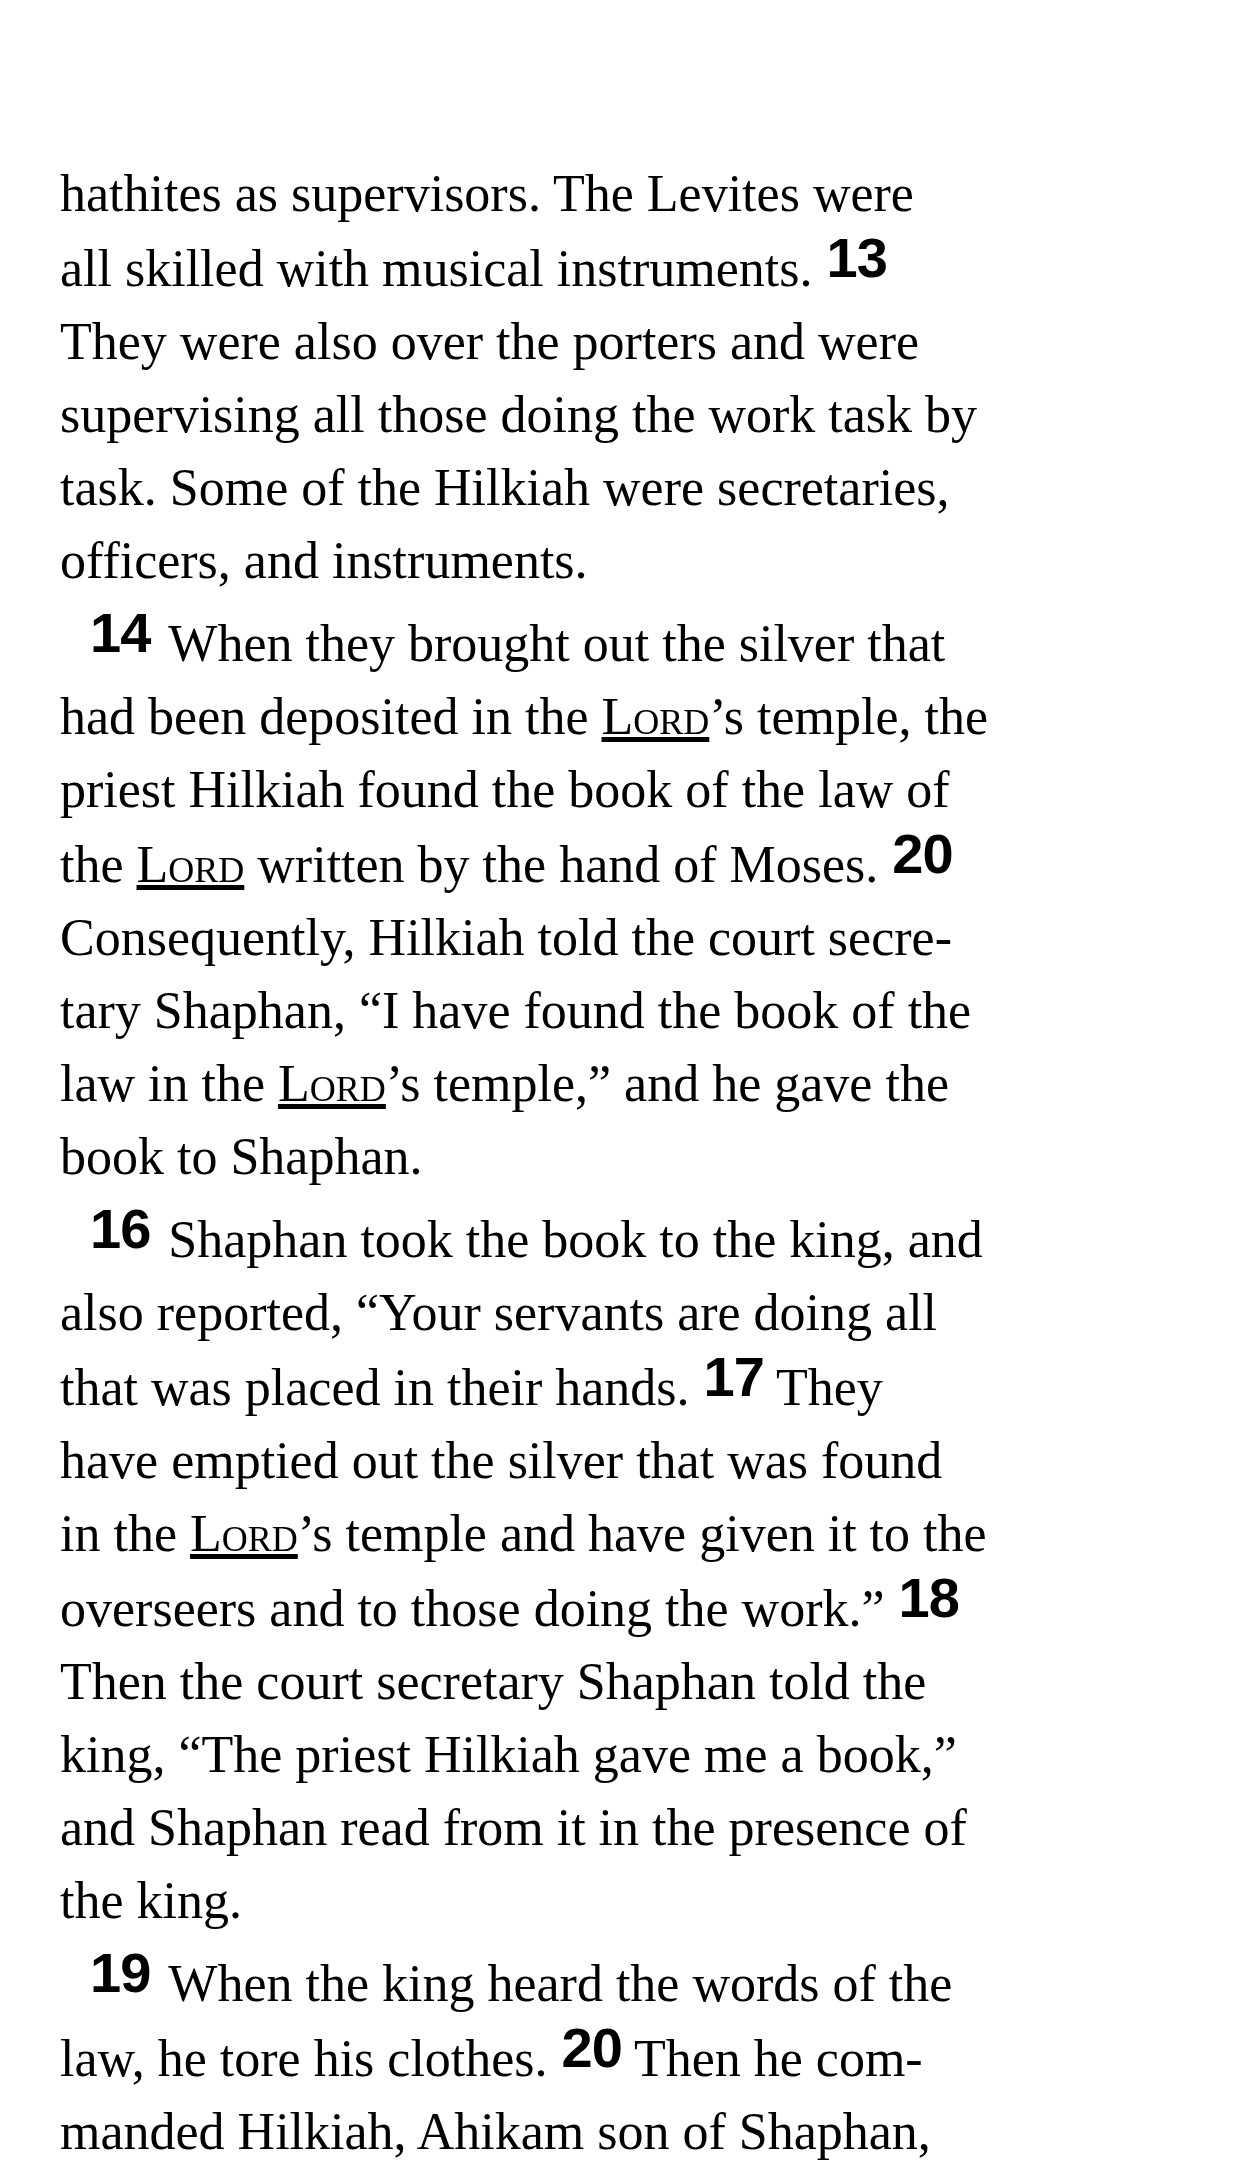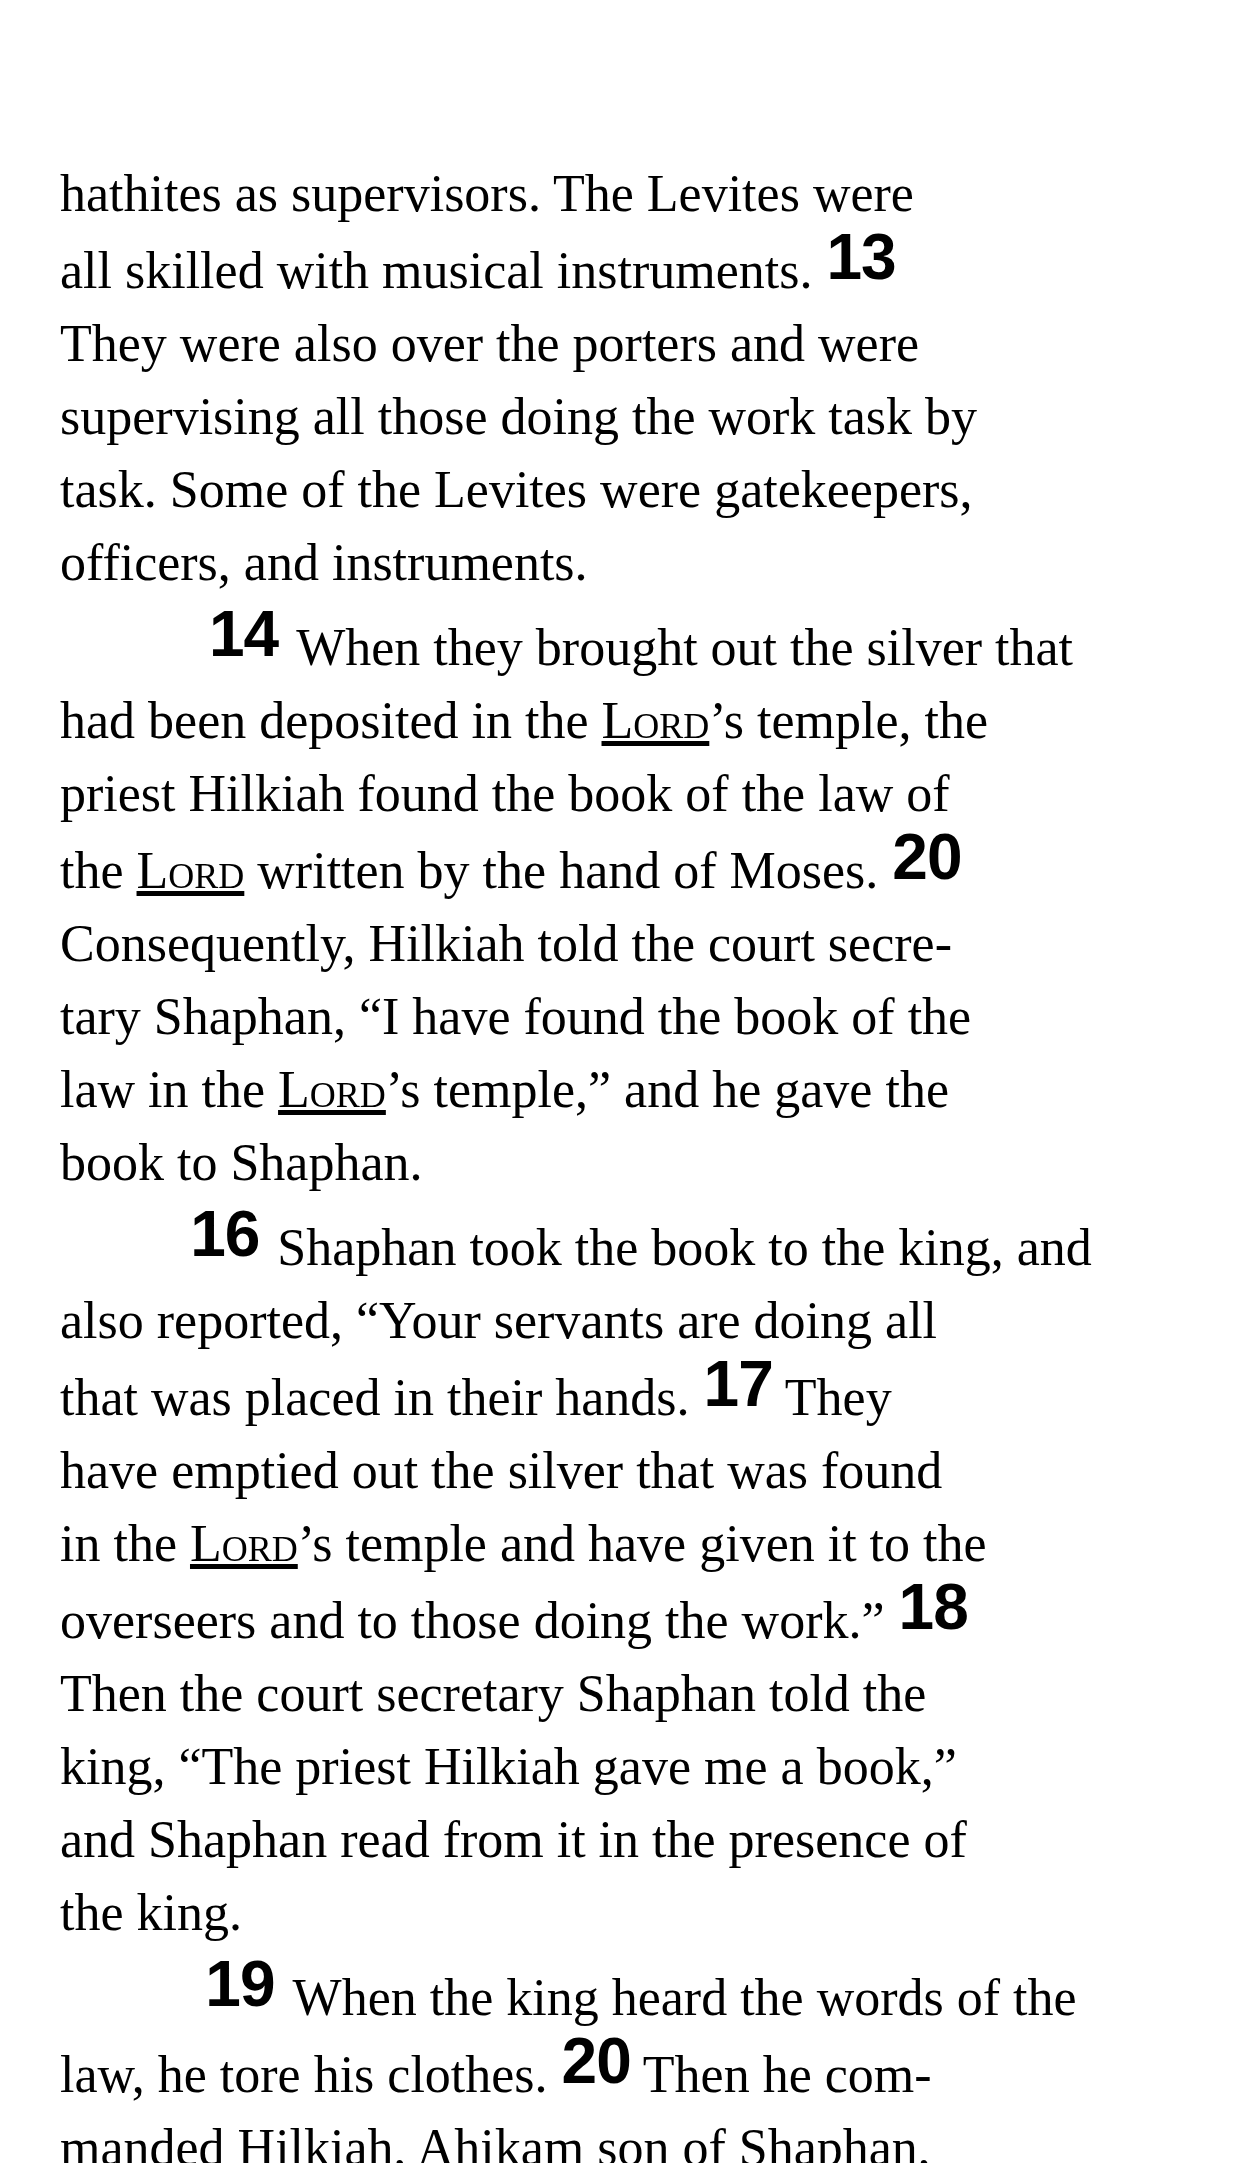--- a/index.html
+++ b/index.html
@@ -22,29 +22,29 @@
     padding: 112px 50px 0 60px;
     font-family: "Liberation Serif", "DejaVu Serif", serif;
     font-size: 52px;
     line-height: 73px;
     color: #000000;
     text-rendering: optimizeLegibility;
     margin-top: 45px;
   }
   .para { margin: 0; }
   .para-indent { margin-top: 8px; }
-  .para-indent .line:first-child { text-indent: 30px; text-align: center; }
+  .para-indent .line:first-child { text-indent: 30px; }
   .line {
     white-space: nowrap;
   }
   
   .v {
     font-family: "Liberation Sans", "DejaVu Sans", sans-serif;
     font-weight: 700;
-    font-size: 64px;
+    font-size: 56px;
     letter-spacing: -1px;
     position: relative;
     top: -9px;
     margin: 0 12px 0 14px;
   }
   .v.lead {
     margin-left: 0;
     margin-right: 18px;
   }
   
@@ -53,21 +53,21 @@
 </head>
 <body>
 
 <div class="page">
   <div class="text-column" style="color: rgb(0, 0, 0);">
       <div class="para">
         <div class="line"><span class="t">hathites as supervisors. The Levites were</span></div>
         <div class="line"><span class="t">all skilled with musical instruments.</span><span class="v">13</span></div>
         <div class="line"><span class="t">They were also over the porters and were</span></div>
         <div class="line"><span class="t">supervising all those doing the work task by</span></div>
-        <div class="line"><span class="t">task. Some of the Levites were gatekeepers,</span></div>
+        <div class="line"><span class="t">task. Some of the Hilkiah were secretaries,</span></div>
         <div class="line"><span class="t">officers, and instruments.</span></div>
       </div>
       <div class="para para-indent">
         <div class="line"><span class="v lead">14</span><span class="t">When they brought out the silver that</span></div>
         <div class="line"><span class="t">had been deposited in the </span><span class="sc">Lord</span><span class="t">’s temple, the</span></div>
         <div class="line"><span class="t">priest Hilkiah found the book of the law of</span></div>
         <div class="line"><span class="t">the </span><span class="sc">Lord</span><span class="t"> written by the hand of Moses.</span><span class="v">20</span></div>
         <div class="line"><span class="t">Consequently, Hilkiah told the court secre-</span></div>
         <div class="line"><span class="t">tary Shaphan, “I have found the book of the</span></div>
         <div class="line"><span class="t">law in the </span><span class="sc">Lord</span><span class="t">’s temple,” and he gave the</span></div>

